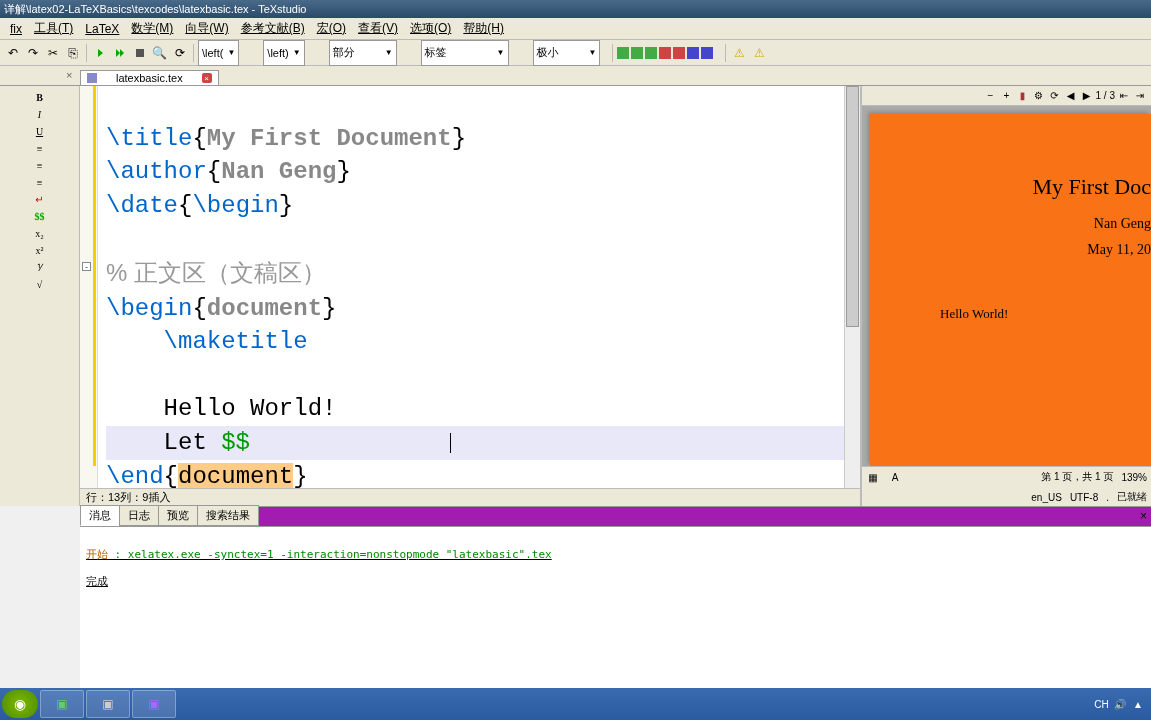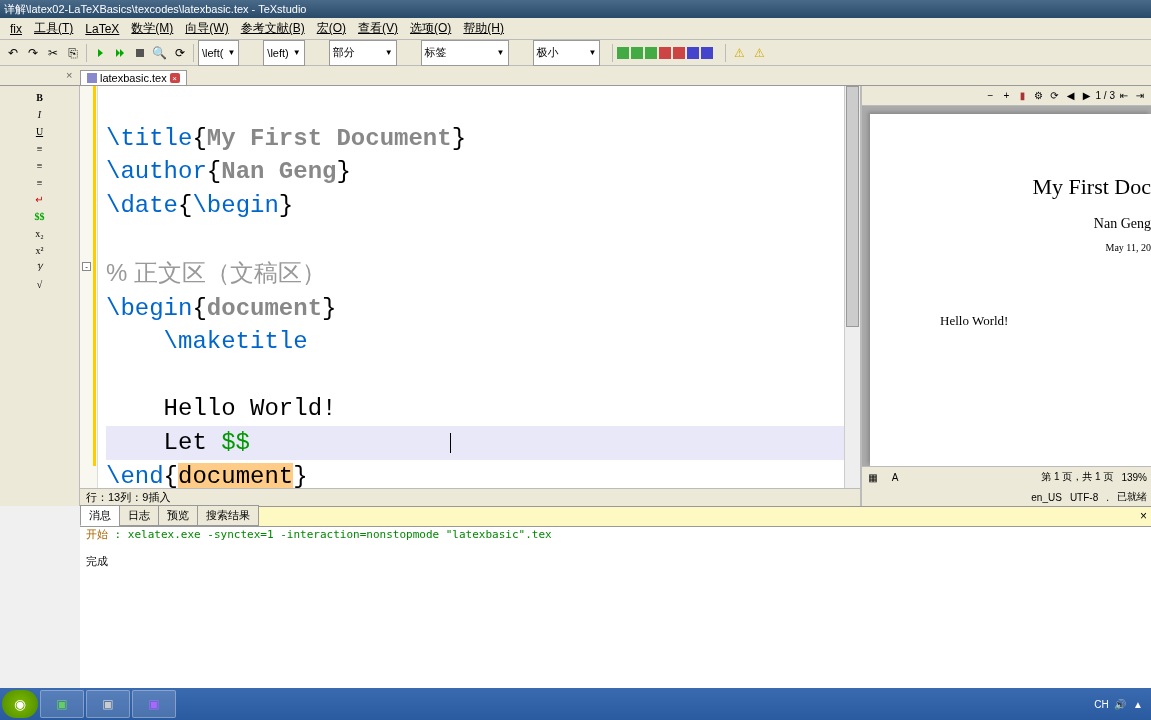--- a/index.html
+++ b/index.html
@@ -11,21 +11,21 @@
 .menubar span { padding: 2px 6px; cursor: default; text-decoration: underline; }
 
 .toolbar { background: #ece9d8; height: 26px; display: flex; align-items: center; padding: 0 4px; gap: 2px; border-bottom: 1px solid #bbb; }
 .tbtn { width: 18px; height: 18px; display: inline-flex; align-items: center; justify-content: center; border: 1px solid transparent; }
 .sep { width: 1px; height: 18px; background: #bbb; margin: 0 2px; }
 .combo { display: inline-flex; align-items: center; border: 1px solid #999; background: #fff; height: 26px; padding: 0 3px; font-size: 11px; }
 .combo .arrow { margin-left: 4px; font-size: 8px; }
 
 .tabbar { background: #ece9d8; height: 20px; display: flex; align-items: flex-end; border-bottom: 1px solid #999; padding-left: 80px; position: relative; }
 .closex { position: absolute; left: 66px; top: 3px; font-size: 11px; color: #666; }
-.tab { background: #fff; border: 1px solid #999; border-bottom: none; padding: 1px 6px; font-size: 11px; display: flex; align-items: center; gap: 3px; }
+.tab { background: #fff; border: 1px solid #999; border-bottom: none; padding: 1px 6px; font-size: 11px; display: flex; align-items: center; gap: 19px; }
 .tab-icon { width: 10px; height: 10px; background: #88c; display: inline-block; }
 .tab-close { width: 10px; height: 10px; background: #c44; color: #fff; font-size: 8px; display: inline-flex; align-items: center; justify-content: center; border-radius: 2px; }
 
 .main { display: flex; height: 420px; }
 .leftbar { width: 80px; background: #ece9d8; border-right: 1px solid #bbb; display: flex; flex-direction: column; align-items: center; padding-top: 4px; gap: 3px; }
 .lbtn { width: 16px; height: 14px; border: 1px solid transparent; display: flex; align-items: center; justify-content: center; font-size: 10px; font-family: serif; }
 
 .editor-wrap { flex: 1; display: flex; flex-direction: column; background: #fff; border-right: 1px solid #bbb; position: relative; }
 .editor { flex: 1; overflow: hidden; position: relative; }
 .code { font-family: "Courier New", monospace; font-size: 24px; line-height: 1.4; padding: 2px 8px; white-space: pre; }
@@ -44,34 +44,34 @@
 .changemark { position: absolute; left: 13px; width: 3px; background: #fc0; }
 .vscroll { position: absolute; right: 0; top: 0; width: 16px; height: 100%; background: #eee; border-left: 1px solid #ccc; }
 .vthumb { position: absolute; left: 1px; right: 1px; top: 0; height: 60%; background: #ccc; border: 1px solid #999; }
 
 .statusrow { height: 18px; background: #ece9d8; border-top: 1px solid #bbb; font-size: 11px; display: flex; align-items: center; padding: 0 6px; }
 
 .preview { width: 290px; background: #ece9d8; display: flex; flex-direction: column; border-left: 1px solid #bbb; }
 .pvtoolbar { height: 20px; display: flex; align-items: center; justify-content: flex-end; padding: 0 4px; gap: 2px; border-bottom: 1px solid #bbb; font-size: 10px; }
 .pvbtn { width: 14px; height: 14px; display: inline-flex; align-items: center; justify-content: center; }
 .pvpage { flex: 1; background: #aaa; padding: 8px 0 0 8px; overflow: hidden; }
-.pdfpage { background: #ffffff; width: 100%; height: 100%; padding: 60px 0 0 20px; font-family: "Times New Roman", serif; box-shadow: -2px -2px 4px rgba(0,0,0,0.2); }
+.pdfpage { background: #f97316; width: 100%; height: 100%; padding: 60px 0 0 20px; font-family: "Times New Roman", serif; box-shadow: -2px -2px 4px rgba(0,0,0,0.2); }
 .pdftitle { font-size: 22px; text-align: right; margin-bottom: 16px; }
 .pdfauthor { font-size: 14px; text-align: right; margin-bottom: 10px; }
-.pdfdate { font-size: 10px; text-align: right; margin-bottom: 60px; }
+.pdfdate { font-size: 14px; text-align: right; margin-bottom: 48px; }
 .pdfbody { font-size: 13px; margin-left: 50px; }
 .pvfooter { height: 40px; background: #ece9d8; border-top: 1px solid #bbb; font-size: 10px; }
 .pvfrow { display: flex; justify-content: flex-end; align-items: center; height: 20px; padding: 0 4px; gap: 8px; }
 
 .msgpanel { height: 192px; background: #fff; border-top: 1px solid #999; display: flex; flex-direction: column; margin-left: 80px; margin-right: 0; position: relative; }
-.msgtabs { height: 20px; background: #fef9c3; display: flex; align-items: flex-end; border-bottom: 1px solid #999; position: relative; }
+.msgtabs { height: 20px; background: #a21caf; display: flex; align-items: flex-end; border-bottom: 1px solid #999; position: relative; }
 .msgtab { padding: 2px 8px; border: 1px solid #999; background: #ece9d8; font-size: 11px; margin-right: -1px; }
 .msgtab.active { background: #fff; border-bottom-color: #fff; }
 .msgclose { position: absolute; right: 4px; top: 2px; font-size: 12px; cursor: pointer; }
-.msgbody { flex: 1; padding: 0 6px; font-size: 11px; font-family: SimSun, monospace; }
+.msgbody { flex: 1; padding: 20px 6px; font-size: 11px; font-family: SimSun, monospace; text-decoration: underline; }
 .msglabel { color: #aa6600; }
 .msgcmd { color: #008800; }
 .msgdone { color: #000; margin-top: 12px; }
 
 .taskbar { position: absolute; bottom: 0; left: 0; right: 0; height: 32px; background: linear-gradient(#3a6ab0, #2a5aa0); display: flex; align-items: center; padding: 0 2px; gap: 2px; }
 .startbtn { width: 36px; height: 28px; background: radial-gradient(circle, #7fba00, #4a8a00); border-radius: 14px; display: flex; align-items: center; justify-content: center; color: #fff; font-size: 14px; }
 .taskbtn { width: 44px; height: 28px; background: rgba(255,255,255,0.15); border: 1px solid rgba(255,255,255,0.3); display: flex; align-items: center; justify-content: center; border-radius: 2px; }
 .tray { margin-left: auto; display: flex; align-items: flex-start; gap: 6px; color: #fff; font-size: 10px; padding-right: 6px; }
 
 .layoutwrap { position: absolute; top: 66px; left: 0; right: 0; }

